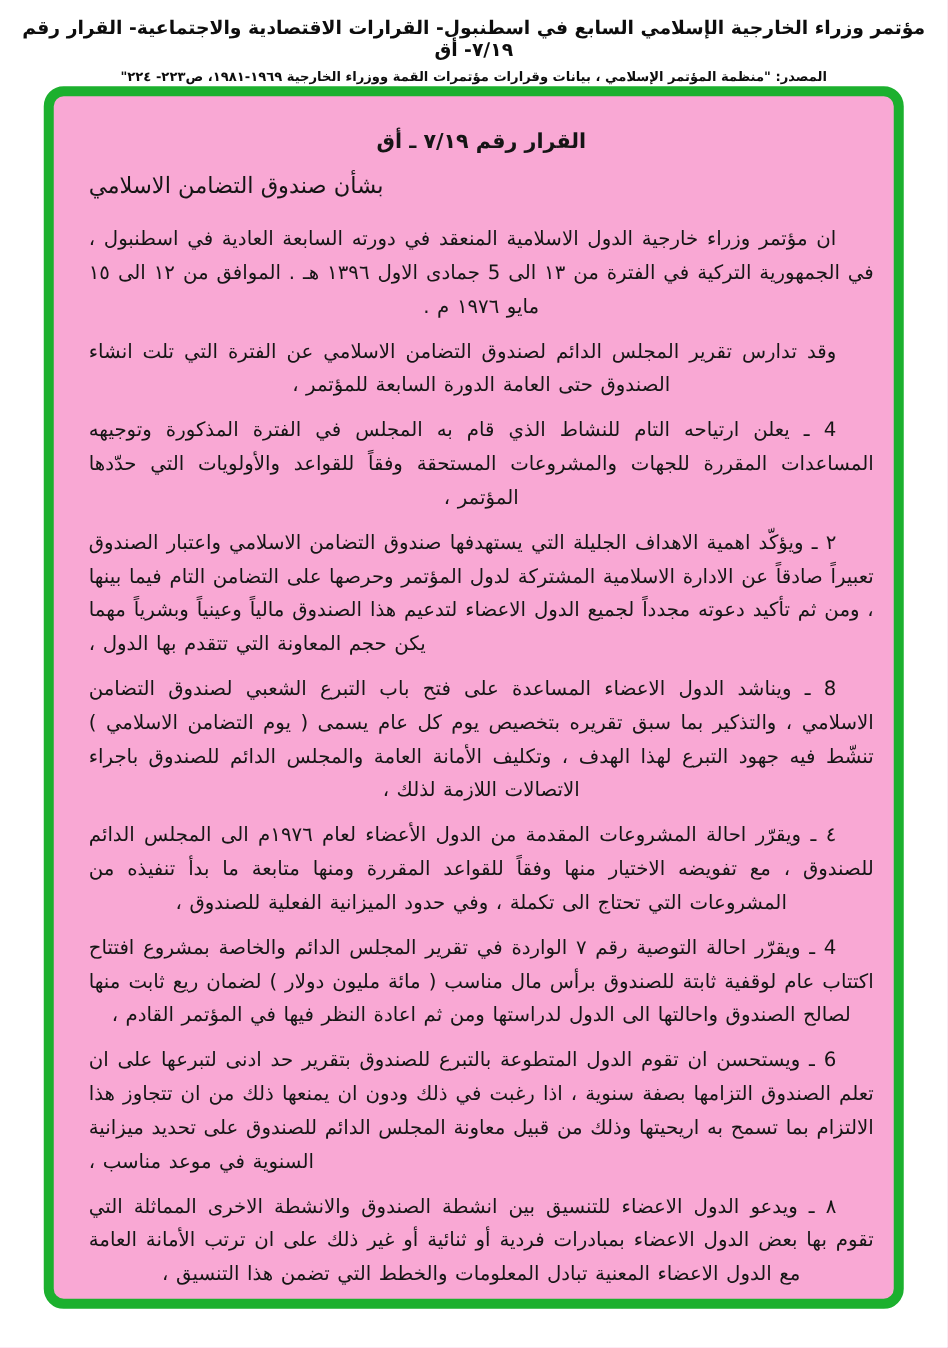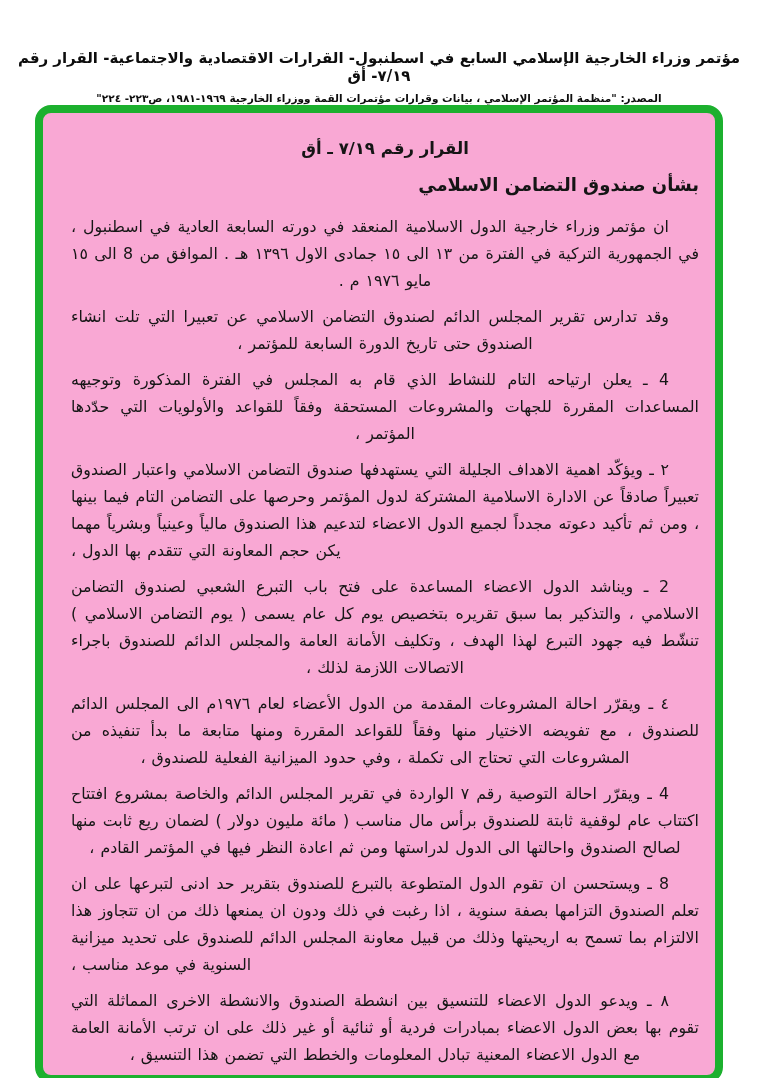--- a/index.html
+++ b/index.html
@@ -11,21 +11,20 @@
     width: 758px;
     height: 1078px;
     font-family: "DejaVu Sans", sans-serif;
     color: #111111;
     overflow: hidden;
   }
   .page-header {
     direction: rtl;
     text-align: center;
     padding-top: 13px;
-    margin-top: 36px;
   }
   .page-header .line1 {
     font-size: 15px;
     font-weight: bold;
     letter-spacing: -0.2px;
     color: #0d0d0d;
   }
   .page-header .line2 {
     font-size: 10.5px;
     font-weight: bold;
@@ -45,22 +44,22 @@
     overflow: hidden;
   }
   .doc-title {
     text-align: center;
     font-weight: bold;
     font-size: 16.5px;
     margin-top: 14px;
     color: #151515;
   }
   .doc-subtitle {
-    text-align: right;
-    font-weight: bold;
+    text-align: left;
+    font-weight: normal;
     font-size: 18px;
     margin-top: 16px;
     color: #151515;
   }
   .doc-body {
     margin-top: 18px;
   }
   .para {
     font-size: 15.8px;
     line-height: 27px;
@@ -83,26 +82,26 @@
   <div class="page-header">
     <div class="line1">مؤتمر وزراء الخارجية الإسلامي السابع في اسطنبول- القرارات الاقتصادية والاجتماعية- القرار رقم ٧/١٩- أق</div>
     <div class="line2">المصدر: "منظمة المؤتمر الإسلامي ، بيانات وقرارات مؤتمرات القمة ووزراء الخارجية ١٩٦٩-١٩٨١، ص٢٢٣- ٢٢٤"</div>
   </div>
 
   <div class="green-frame">
     <div class="doc-title">القرار رقم ٧/١٩ ـ أق</div>
     <div class="doc-subtitle">بشأن صندوق التضامن الاسلامي</div>
 
     <div class="doc-body">
-      <p class="para">ان مؤتمر وزراء خارجية الدول الاسلامية المنعقد في دورته السابعة العادية في اسطنبول ، في الجمهورية التركية في الفترة من ١٣ الى ١٥ جمادى الاول ١٣٩٦ هـ . الموافق من 8 الى ١٥ مايو ١٩٧٦ م .</p>
-      <p class="para">وقد تدارس تقرير المجلس الدائم لصندوق التضامن الاسلامي عن تعبيرا التي تلت انشاء الصندوق حتى تاريخ الدورة السابعة للمؤتمر ،</p>
+      <p class="para">ان مؤتمر وزراء خارجية الدول الاسلامية المنعقد في دورته السابعة العادية في اسطنبول ، في الجمهورية التركية في الفترة من ١٣ الى 5 جمادى الاول ١٣٩٦ هـ . الموافق من ١٢ الى ١٥ مايو ١٩٧٦ م .</p>
+      <p class="para">وقد تدارس تقرير المجلس الدائم لصندوق التضامن الاسلامي عن الفترة التي تلت انشاء الصندوق حتى العامة الدورة السابعة للمؤتمر ،</p>
       <p class="para">4 ـ يعلن ارتياحه التام للنشاط الذي قام به المجلس في الفترة المذكورة وتوجيهه المساعدات المقررة للجهات والمشروعات المستحقة وفقاً للقواعد والأولويات التي حدّدها المؤتمر ،</p>
       <p class="para last-left">٢ ـ ويؤكّد اهمية الاهداف الجليلة التي يستهدفها صندوق التضامن الاسلامي واعتبار الصندوق تعبيراً صادقاً عن الادارة الاسلامية المشتركة لدول المؤتمر وحرصها على التضامن التام فيما بينها ، ومن ثم تأكيد دعوته مجدداً لجميع الدول الاعضاء لتدعيم هذا الصندوق مالياً وعينياً وبشرياً مهما يكن حجم المعاونة التي تتقدم بها الدول ،</p>
-      <p class="para">2 ـ ويناشد الدول الاعضاء المساعدة على فتح باب التبرع الشعبي لصندوق التضامن الاسلامي ، والتذكير بما سبق تقريره بتخصيص يوم كل عام يسمى ( يوم التضامن الاسلامي ) تنشّط فيه جهود التبرع لهذا الهدف ، وتكليف الأمانة العامة والمجلس الدائم للصندوق باجراء الاتصالات اللازمة لذلك ،</p>
+      <p class="para">8 ـ ويناشد الدول الاعضاء المساعدة على فتح باب التبرع الشعبي لصندوق التضامن الاسلامي ، والتذكير بما سبق تقريره بتخصيص يوم كل عام يسمى ( يوم التضامن الاسلامي ) تنشّط فيه جهود التبرع لهذا الهدف ، وتكليف الأمانة العامة والمجلس الدائم للصندوق باجراء الاتصالات اللازمة لذلك ،</p>
       <p class="para">٤ ـ ويقرّر احالة المشروعات المقدمة من الدول الأعضاء لعام ١٩٧٦م الى المجلس الدائم للصندوق ، مع تفويضه الاختيار منها وفقاً للقواعد المقررة ومنها متابعة ما بدأ تنفيذه من المشروعات التي تحتاج الى تكملة ، وفي حدود الميزانية الفعلية للصندوق ،</p>
       <p class="para">4 ـ ويقرّر احالة التوصية رقم ٧ الواردة في تقرير المجلس الدائم والخاصة بمشروع افتتاح اكتتاب عام لوقفية ثابتة للصندوق برأس مال مناسب ( مائة مليون دولار ) لضمان ريع ثابت منها لصالح الصندوق واحالتها الى الدول لدراستها ومن ثم اعادة النظر فيها في المؤتمر القادم ،</p>
-      <p class="para last-left">8 ـ ويستحسن ان تقوم الدول المتطوعة بالتبرع للصندوق بتقرير حد ادنى لتبرعها على ان تعلم الصندوق التزامها بصفة سنوية ، اذا رغبت في ذلك ودون ان يمنعها ذلك من ان تتجاوز هذا الالتزام بما تسمح به اريحيتها وذلك من قبيل معاونة المجلس الدائم للصندوق على تحديد ميزانية السنوية في موعد مناسب ،</p>
+      <p class="para last-left">6 ـ ويستحسن ان تقوم الدول المتطوعة بالتبرع للصندوق بتقرير حد ادنى لتبرعها على ان تعلم الصندوق التزامها بصفة سنوية ، اذا رغبت في ذلك ودون ان يمنعها ذلك من ان تتجاوز هذا الالتزام بما تسمح به اريحيتها وذلك من قبيل معاونة المجلس الدائم للصندوق على تحديد ميزانية السنوية في موعد مناسب ،</p>
       <p class="para">٨ ـ ويدعو الدول الاعضاء للتنسيق بين انشطة الصندوق والانشطة الاخرى المماثلة التي تقوم بها بعض الدول الاعضاء بمبادرات فردية أو ثنائية أو غير ذلك على ان ترتب الأمانة العامة مع الدول الاعضاء المعنية تبادل المعلومات والخطط التي تضمن هذا التنسيق ،</p>
 
     </div>
   </div>
 
 </div>
 
 </body></html>

